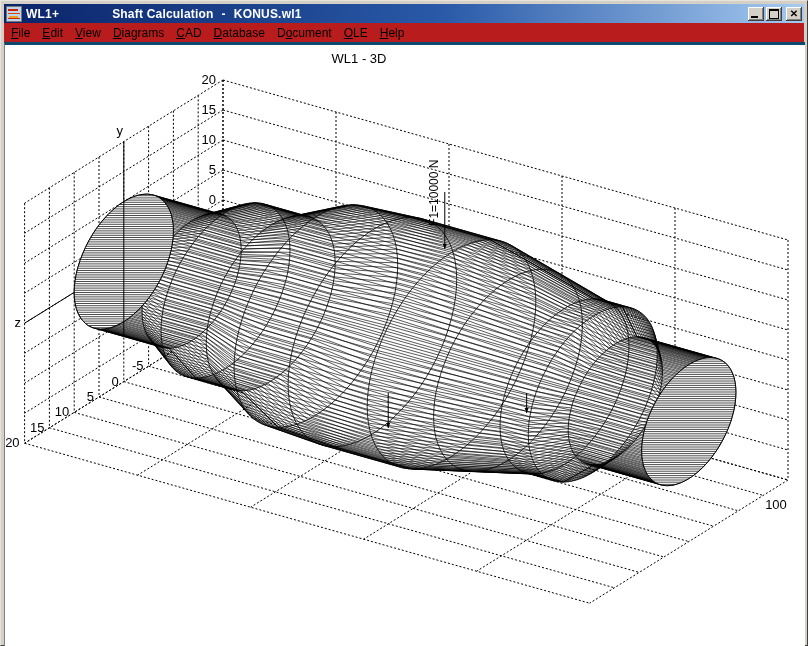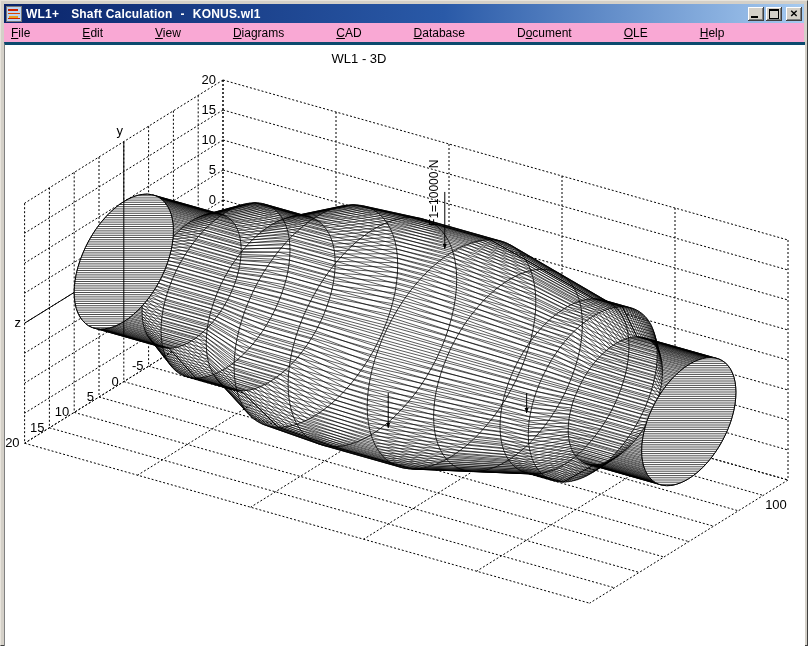--- a/index.html
+++ b/index.html
@@ -8,32 +8,32 @@
           border-right:1px solid #404040;border-bottom:1px solid #404040;}
   .titlebar{height:19px;background:linear-gradient(to right,#0a246a 0%,#2a5aa8 55%,#a6caf0 100%);
             display:flex;align-items:center;padding:0 2px;color:#fff;}
   .app-icon{width:16px;height:16px;background:#bcd4f0;border:1px solid #777;box-sizing:border-box;
             margin-right:4px;position:relative;flex:0 0 auto;}
   .app-icon .r1{position:absolute;left:1px;top:2px;width:10px;height:2px;background:#cc2200;}
   .app-icon .r2{position:absolute;left:1px;top:6px;width:12px;height:1px;background:#dd4400;}
   .app-icon .y1{position:absolute;left:2px;top:9px;width:9px;height:2px;background:#e8a020;}
   .app-icon .r3{position:absolute;left:1px;top:11px;width:12px;height:1px;background:#cc2200;}
   .tb-text{font-size:12px;font-weight:bold;white-space:pre;letter-spacing:0.2px;}
-  .tb-app{margin-right:12px;}
-  .tb-title{margin-right:8px;}
+  .tb-app{margin-right:6px;}
+  .tb-title{margin-right:8px;margin-left:47px;}
   .tb-sep{margin-right:8px;}
   .tb-spacer{flex:1;}
   .winbtn{width:16px;height:14px;background:#d4d0c8;margin-left:2px;position:relative;
           box-shadow:inset -1px -1px 0 #404040, inset 1px 1px 0 #fff, inset -2px -2px 0 #808080, inset 2px 2px 0 #d4d0c8;
           display:flex;align-items:center;justify-content:center;flex:0 0 auto;}
   .winbtn.close{margin-left:4px;}
   .g-min{position:absolute;left:3px;bottom:3px;width:7px;height:2px;background:#000;}
   .g-max{width:8px;height:7px;border:1px solid #000;border-top-width:2px;}
   .g-close{font-size:10px;font-weight:bold;color:#000;line-height:10px;}
-  .menubar{height:19px;display:flex;align-items:center;padding-left:1px;background:#f9a8d4;gap:40px;}
+  .menubar{height:19px;display:flex;align-items:center;padding-left:1px;background:#b91c1c;}
   .menu-item{font-size:12px;color:#000;padding:2px 6px;white-space:pre;}
   .menu-item .ul{text-decoration:underline;}
   .client{background:#fff;width:800px;height:601px;overflow:hidden;position:relative;
           border-top:3px solid #0c4a6e;border-left:1px solid #808080;}
   svg text{font-family:"Liberation Sans",sans-serif;fill:#000;}
 </style>
 </head>
 <body>
 
 <div class="window">

